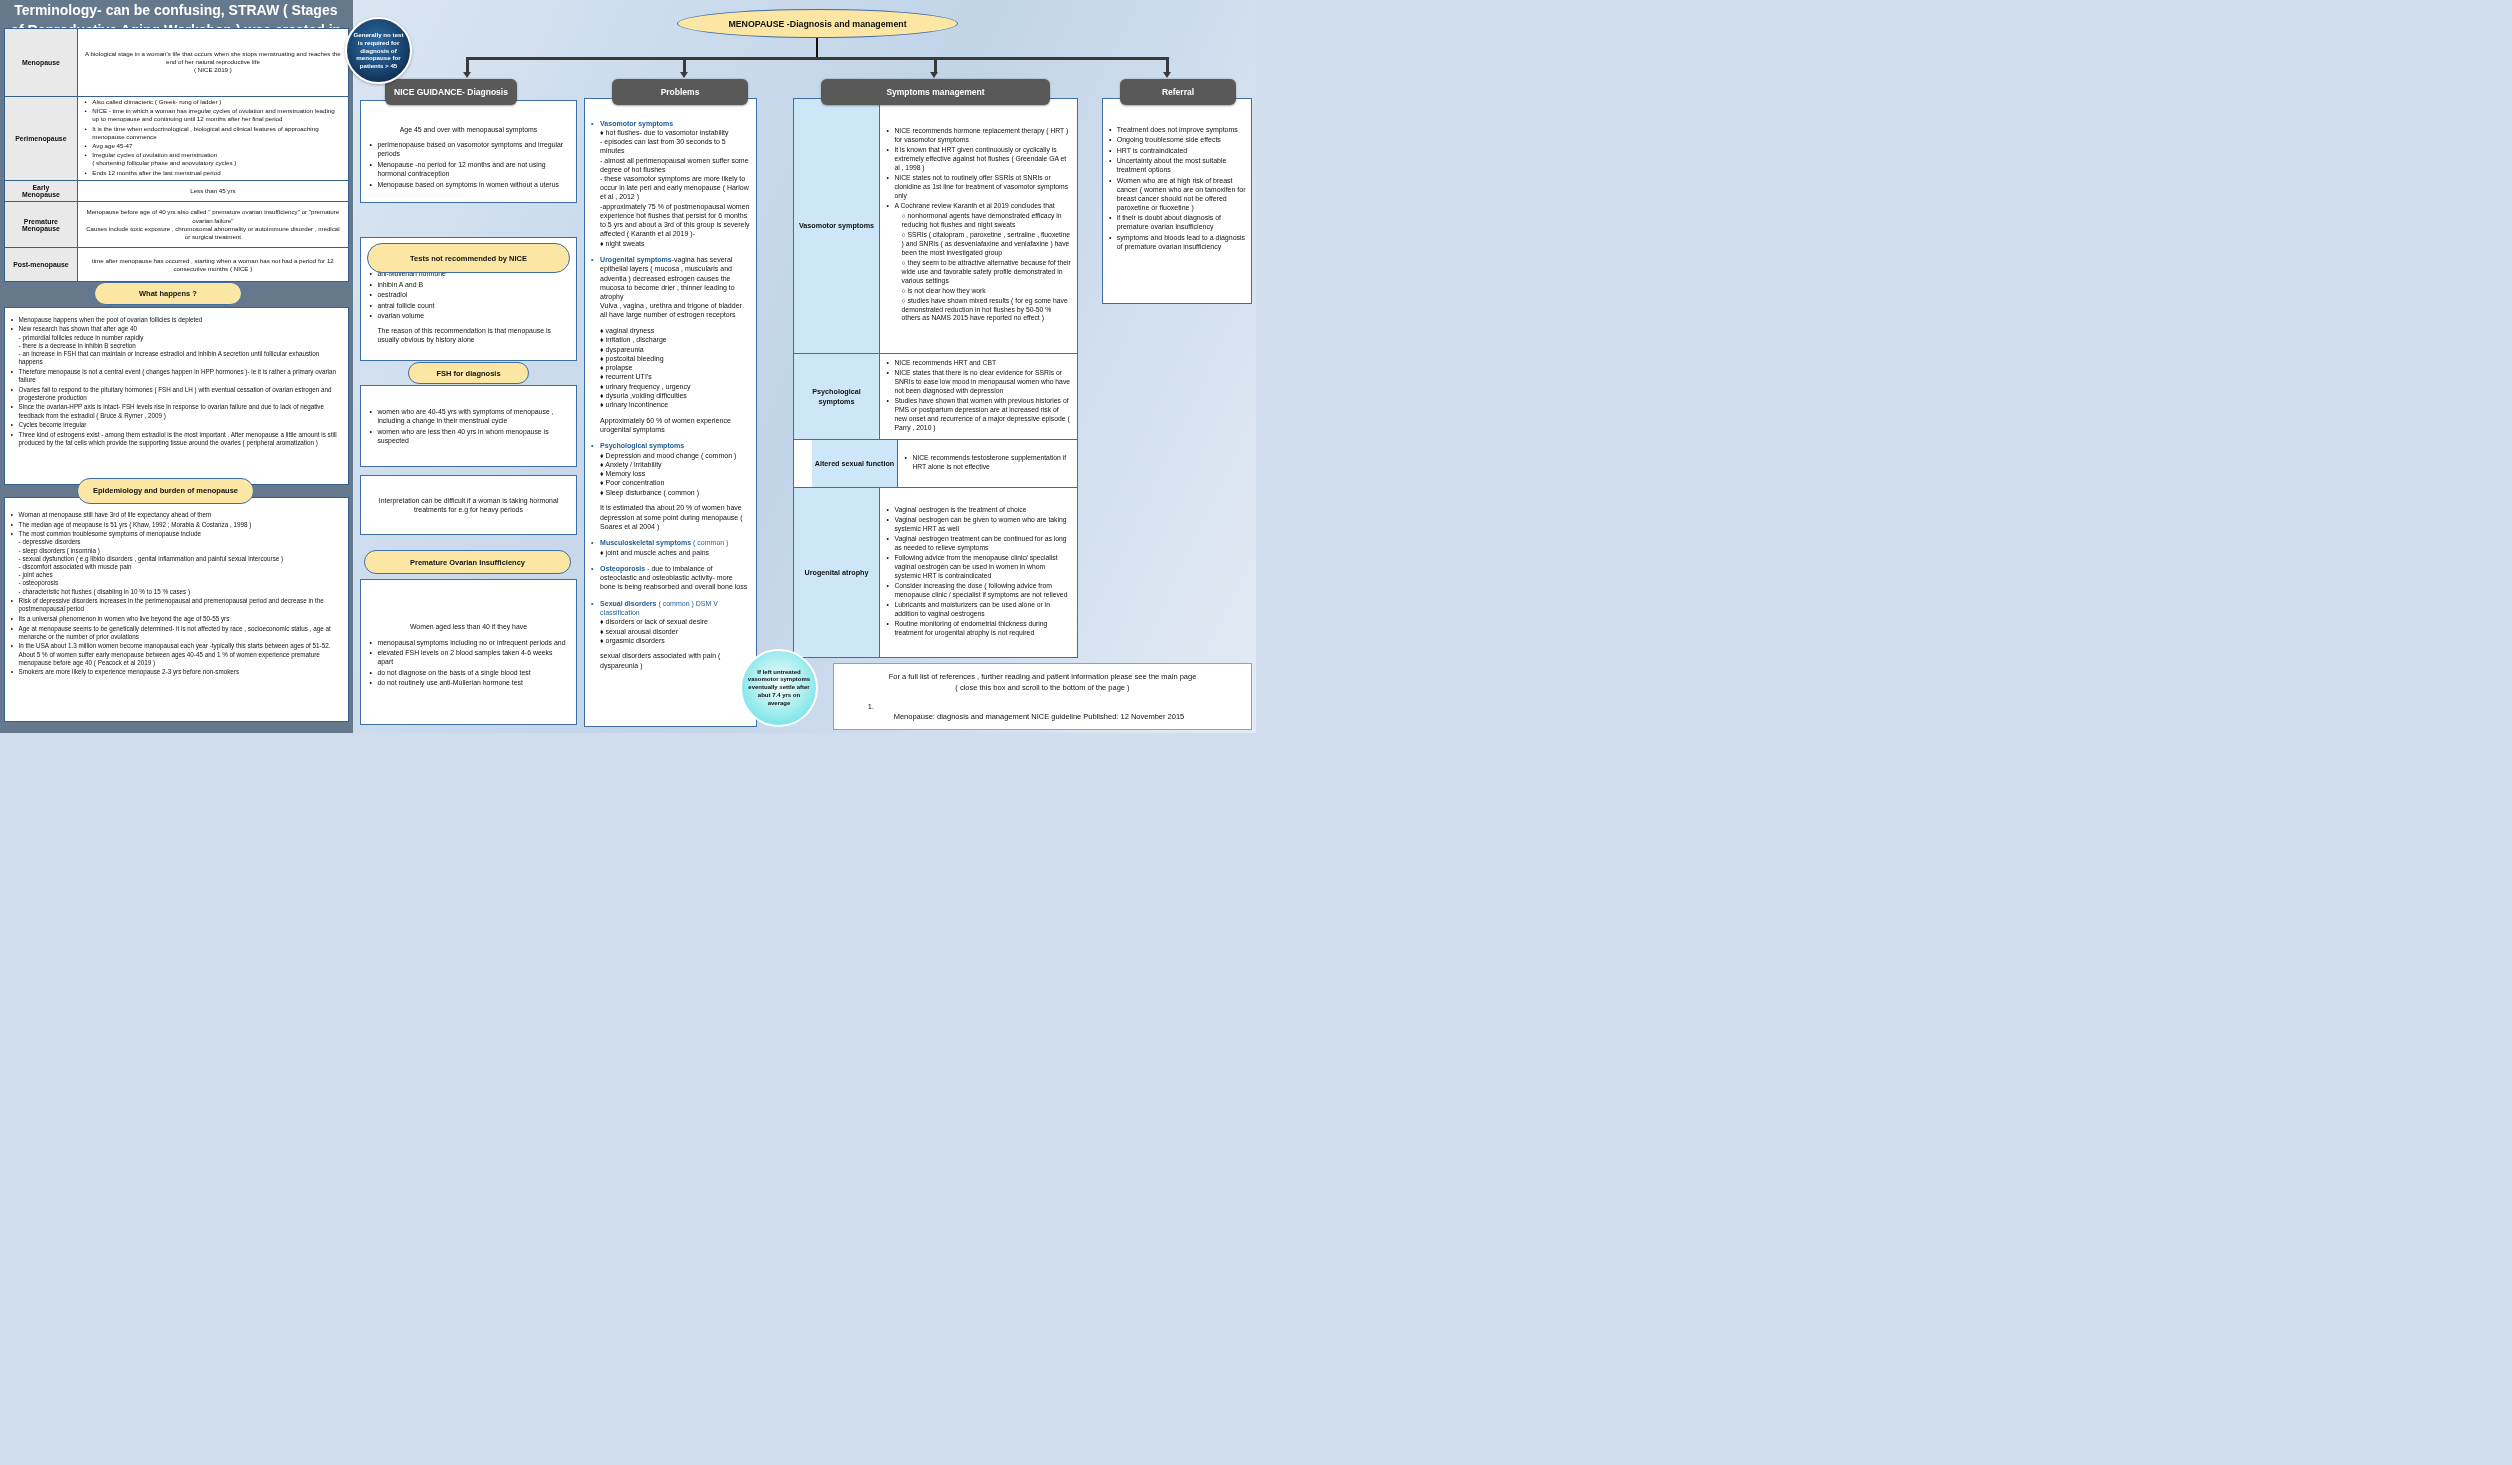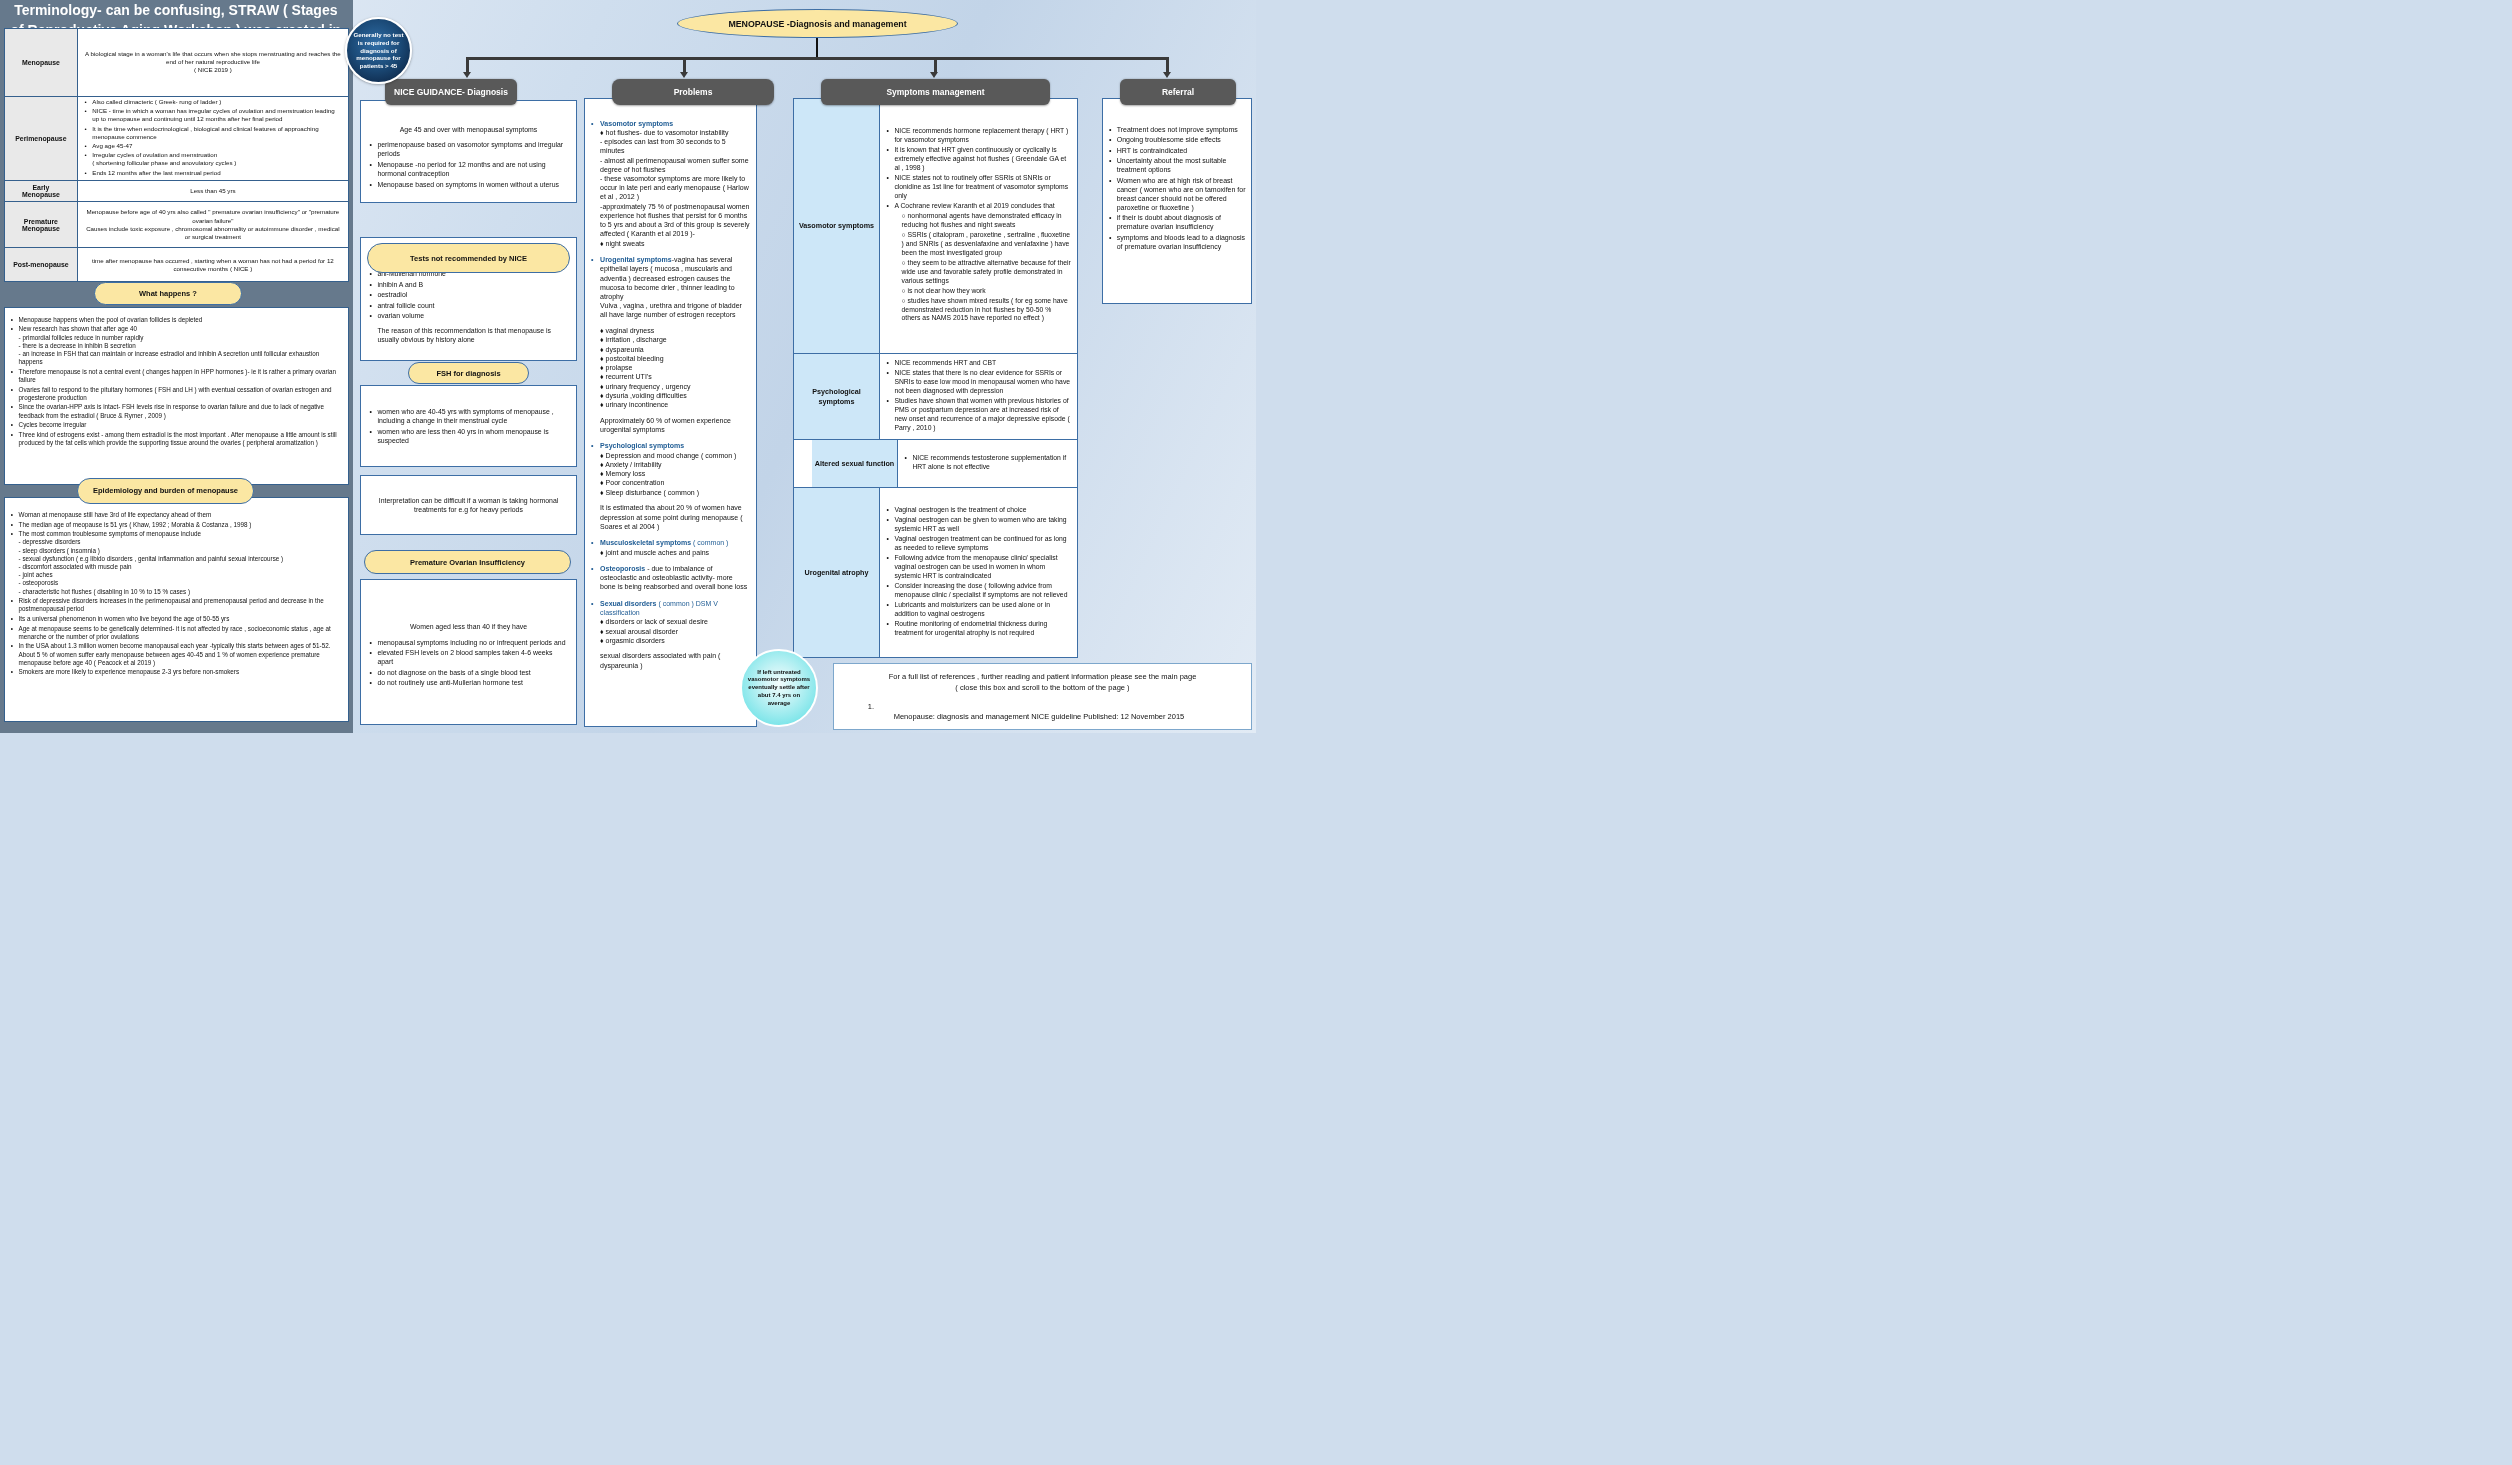--- a/index.html
+++ b/index.html
@@ -196,21 +196,21 @@
   <div class="conn" style="left:466px;top:57px;width:2.6px;height:15.7px;" data-name="connector-drop-1"></div>
   <div class="conn" style="left:683px;top:57px;width:2.6px;height:15.7px;" data-name="connector-drop-2"></div>
   <div class="conn" style="left:934px;top:57px;width:2.6px;height:15.7px;" data-name="connector-drop-3"></div>
   <div class="conn" style="left:1166px;top:57px;width:2.6px;height:15.7px;" data-name="connector-drop-4"></div>
   <div class="ahead" style="left:463px;top:72px;" data-name="arrow-down-icon"></div>
   <div class="ahead" style="left:680px;top:72px;" data-name="arrow-down-icon"></div>
   <div class="ahead" style="left:930px;top:72px;" data-name="arrow-down-icon"></div>
   <div class="ahead" style="left:1163px;top:72px;" data-name="arrow-down-icon"></div>
 
   <div class="col-header" style="left:385px;width:132px;" data-name="header-nice-guidance-diagnosis">NICE GUIDANCE- Diagnosis</div>
-  <div class="col-header" style="left:612px;width:162px;border-radius:8px;" data-name="header-problems">Problems</div>
+  <div class="col-header" style="left:612px;width:136px;" data-name="header-problems">Problems</div>
   <div class="col-header" style="left:821px;width:229px;" data-name="header-symptoms-management">Symptoms management</div>
   <div class="col-header" style="left:1120px;width:116px;" data-name="header-referral">Referral</div>
 
   <div class="wbox dbox dbox1" data-name="diagnosis-box-age45">
     <div class="intro-center" data-name="diagnosis-intro">Age 45 and over with menopausal symptoms</div>
     <ul class="blist" id="dbox1-list" data-name="diagnosis-list">
         <li data-name="list-item">perimenopause based on vasomotor symptoms and irregular periods</li>
         <li data-name="list-item">Menopause -no period for 12 months and are not using hormonal contraception</li>
         <li data-name="list-item">Menopause based on symptoms in women without a uterus</li>
       </ul>

